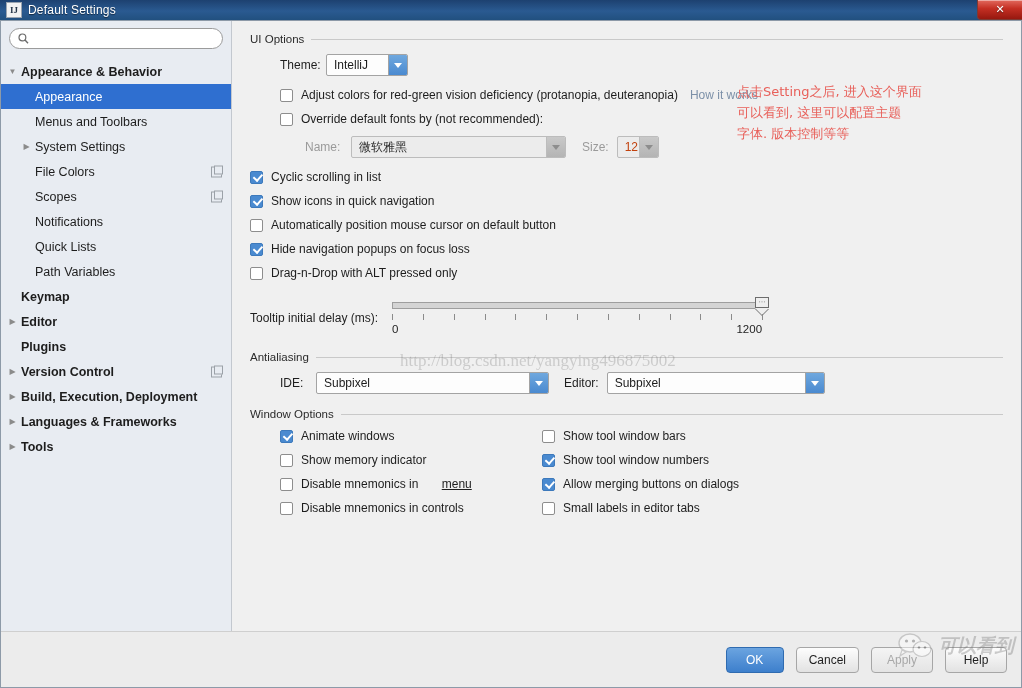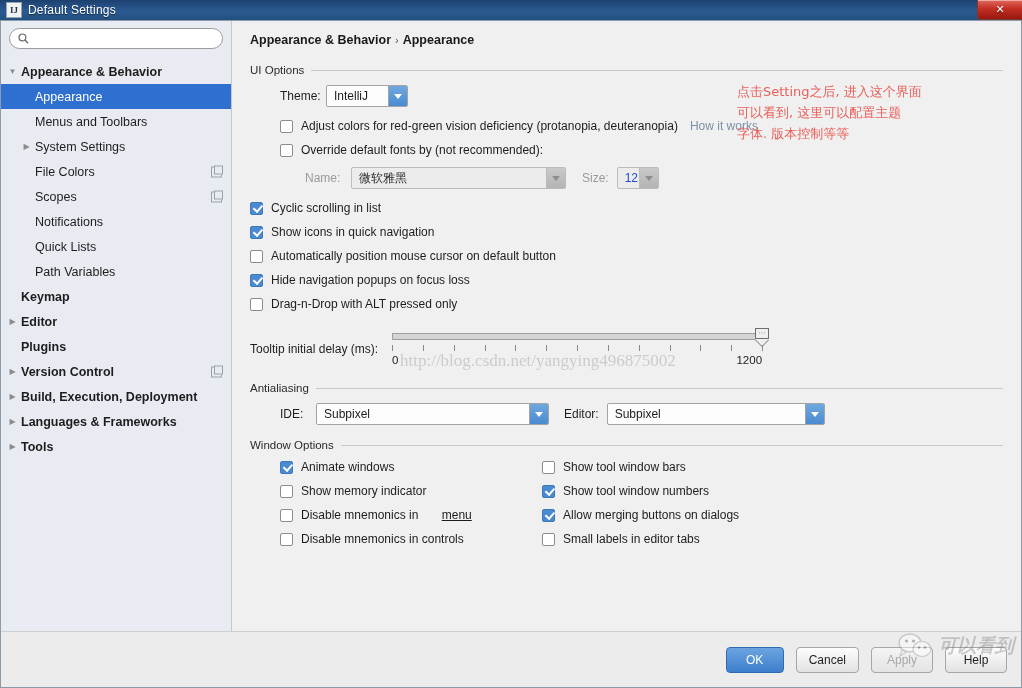--- a/index.html
+++ b/index.html
@@ -148,21 +148,21 @@
     background: linear-gradient(180deg,#6fa8de 0%,#4a8ad0 100%);
     display: flex; align-items: center; justify-content: center;
     border-left: 1px solid #a3a3a3;
   }
   .combo .carrow i {
     display: block; width: 0; height: 0;
     border-left: 4px solid transparent; border-right: 4px solid transparent;
     border-top: 5px solid #ffffff;
   }
   .combo.disabled { background: #ececec; border-color: #bcbcbc; }
-  .combo.disabled .ctext { color: #1d4ed8; }
+  .combo.disabled .ctext { color: #c2410c; }
   .combo.disabled .carrow {
     background: linear-gradient(180deg,#c9c9c9 0%,#b4b4b4 100%);
     border-left: 1px solid #bcbcbc;
   }
   .combo.disabled .carrow i { border-top-color: #8d8d8d; }
 
   
   .cb-row { display: flex; align-items: center; margin-bottom: 10px; }
   .checkbox {
     width: 13px; height: 13px; flex: 0 0 13px;
@@ -352,23 +352,20 @@
             </div>
             <div class="tree-item lvl0">
               <span class="twisty">▶</span>
               <span class="tlabel">Tools</span>
             </div>
           </div>
       </div>
 
       <div class="content">
 
-        <div class="breadcrumb">
-          <span>Appearance &amp; Behavior</span><span class="sep">›</span><span>Appearance</span>
-        </div>
 
         <div class="group">
           <div class="group-head">
             <span class="gtitle">UI Options</span>
             <span class="gline"></span>
           </div>
 
           <div class="row indent-1">
             <span class="lbl" style="width:46px">Theme:</span>
             <div class="combo" style="width:82px">

